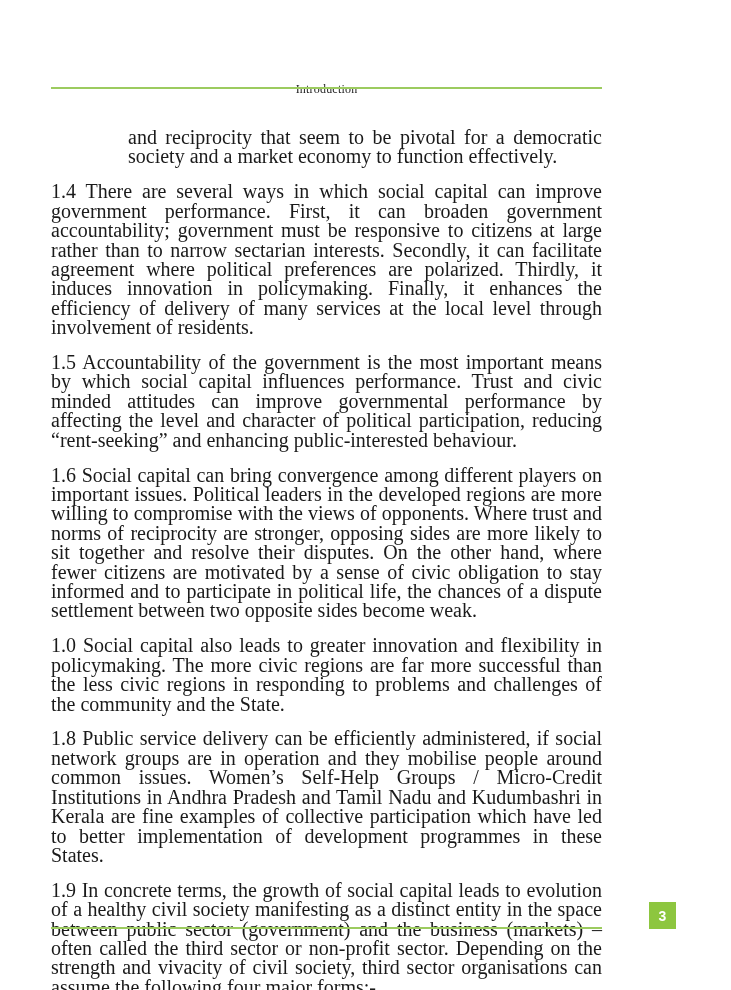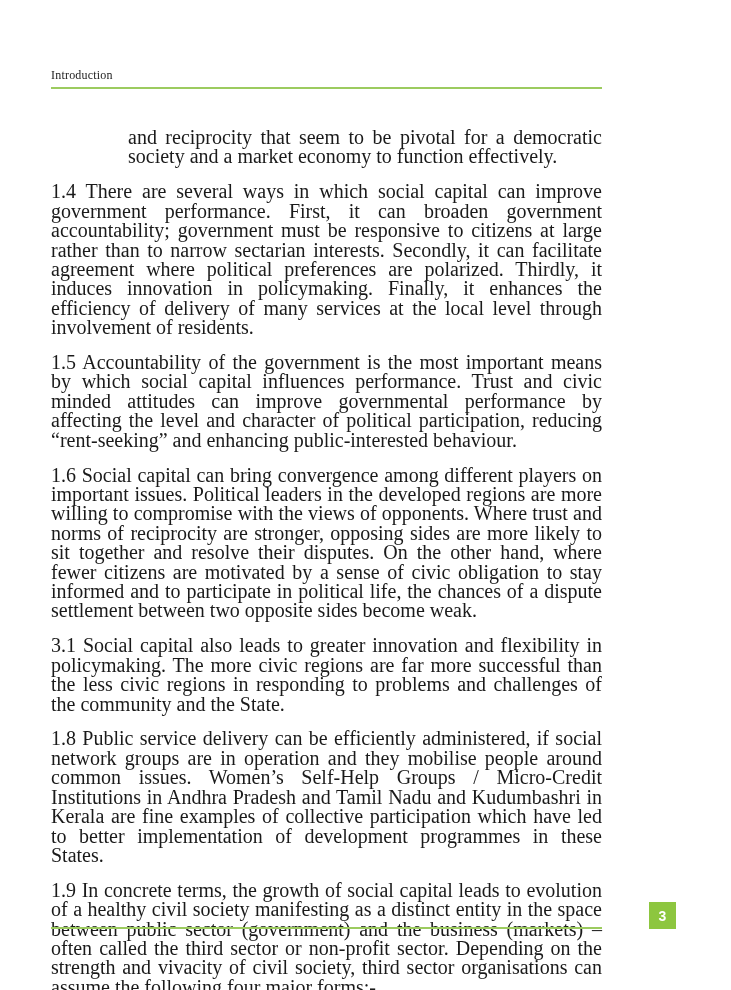--- a/index.html
+++ b/index.html
@@ -1,19 +1,19 @@
 <!DOCTYPE html>
 <html><head>
 <meta charset="utf-8">
 <style>
   html, body { margin: 0; padding: 0; background: #ffffff; }
   body { width: 731px; height: 990px; position: relative; overflow: hidden;
          font-family: "Liberation Serif", "DejaVu Serif", serif; color: #1a1a1a; }
-  .running-head { position: absolute; left: 51px; width: 551px; top: 68px;
-                  font-size: 12px; color: #222; letter-spacing: 0.2px; }
+  .running-head { position: absolute; left: 51px; width: 551px; top: 82px;
+                  text-align: center; font-size: 12px; color: #222; letter-spacing: 0.2px; }
   .rule { position: absolute; left: 51px; width: 551px; height: 2px; background: #9ccb5f; }
   .rule.top { top: 87px; }
   .rule.bottom { top: 927px; }
   .body { position: absolute; left: 51px; width: 551px; top: 128px;
           font-size: 20px; line-height: 19.4px; text-align: justify; }
   .para { margin: 0 0 15.5px 0; }
   .cont { margin-left: 77px; }
   .list-item { display: flex; margin: 0; }
   .list-label { width: 77px; flex: 0 0 77px; padding-left: 38px; box-sizing: border-box; }
   .list-text { flex: 1; text-align: justify; }
@@ -26,21 +26,21 @@
 <body>
 
 <div class="running-head">Introduction</div>
 <div class="rule top"></div>
 
 <div class="body">
   <p class="para cont">and reciprocity that seem to be pivotal for a democratic society and a market economy to function effectively.</p>
   <p class="para">1.4 There are several ways in which social capital can improve government performance. First, it can broaden government accountability; government must be responsive to citizens at large rather than to narrow sectarian interests. Secondly, it can facilitate agreement where political preferences are polarized. Thirdly, it induces innovation in policymaking. Finally, it enhances the efficiency of delivery of many services at the local level through involvement of residents.</p>
   <p class="para">1.5 Accountability of the government is the most important means by which social capital influences performance. Trust and civic minded attitudes can improve governmental performance by affecting the level and character of political participation, reducing “rent-seeking” and enhancing public-interested behaviour.</p>
   <p class="para">1.6 Social capital can bring convergence among different players on important issues. Political leaders in the developed regions are more willing to compromise with the views of opponents. Where trust and norms of reciprocity are stronger, opposing sides are more likely to sit together and resolve their disputes. On the other hand, where fewer citizens are motivated by a sense of civic obligation to stay informed and to participate in political life, the chances of a dispute settlement between two opposite sides become weak.</p>
-  <p class="para">3.1 Social capital also leads to greater innovation and flexibility in policymaking. The more civic regions are far more successful than the less civic regions in responding to problems and challenges of the community and the State.</p>
+  <p class="para">1.0 Social capital also leads to greater innovation and flexibility in policymaking. The more civic regions are far more successful than the less civic regions in responding to problems and challenges of the community and the State.</p>
   <p class="para">1.8 Public service delivery can be efficiently administered, if social network groups are in operation and they mobilise people around common issues. Women’s Self-Help Groups / Micro-Credit Institutions in Andhra Pradesh and Tamil Nadu and Kudumbashri in Kerala are fine examples of collective participation which have led to better implementation of development programmes in these States.</p>
   <p class="para">1.9 In concrete terms, the growth of social capital leads to evolution of a healthy civil society manifesting as a distinct entity in the space between public sector (government) and the business (markets) – often called the third sector or non-profit sector. Depending on the strength and vivacity of civil society, third sector organisations can assume the following four major forms:-</p>
   <div class="list-item">
     <span class="list-label">(a)</span>
   </div>
 </div>
 
 <div class="rule bottom"></div>
 <div class="page-num">3</div>
 

